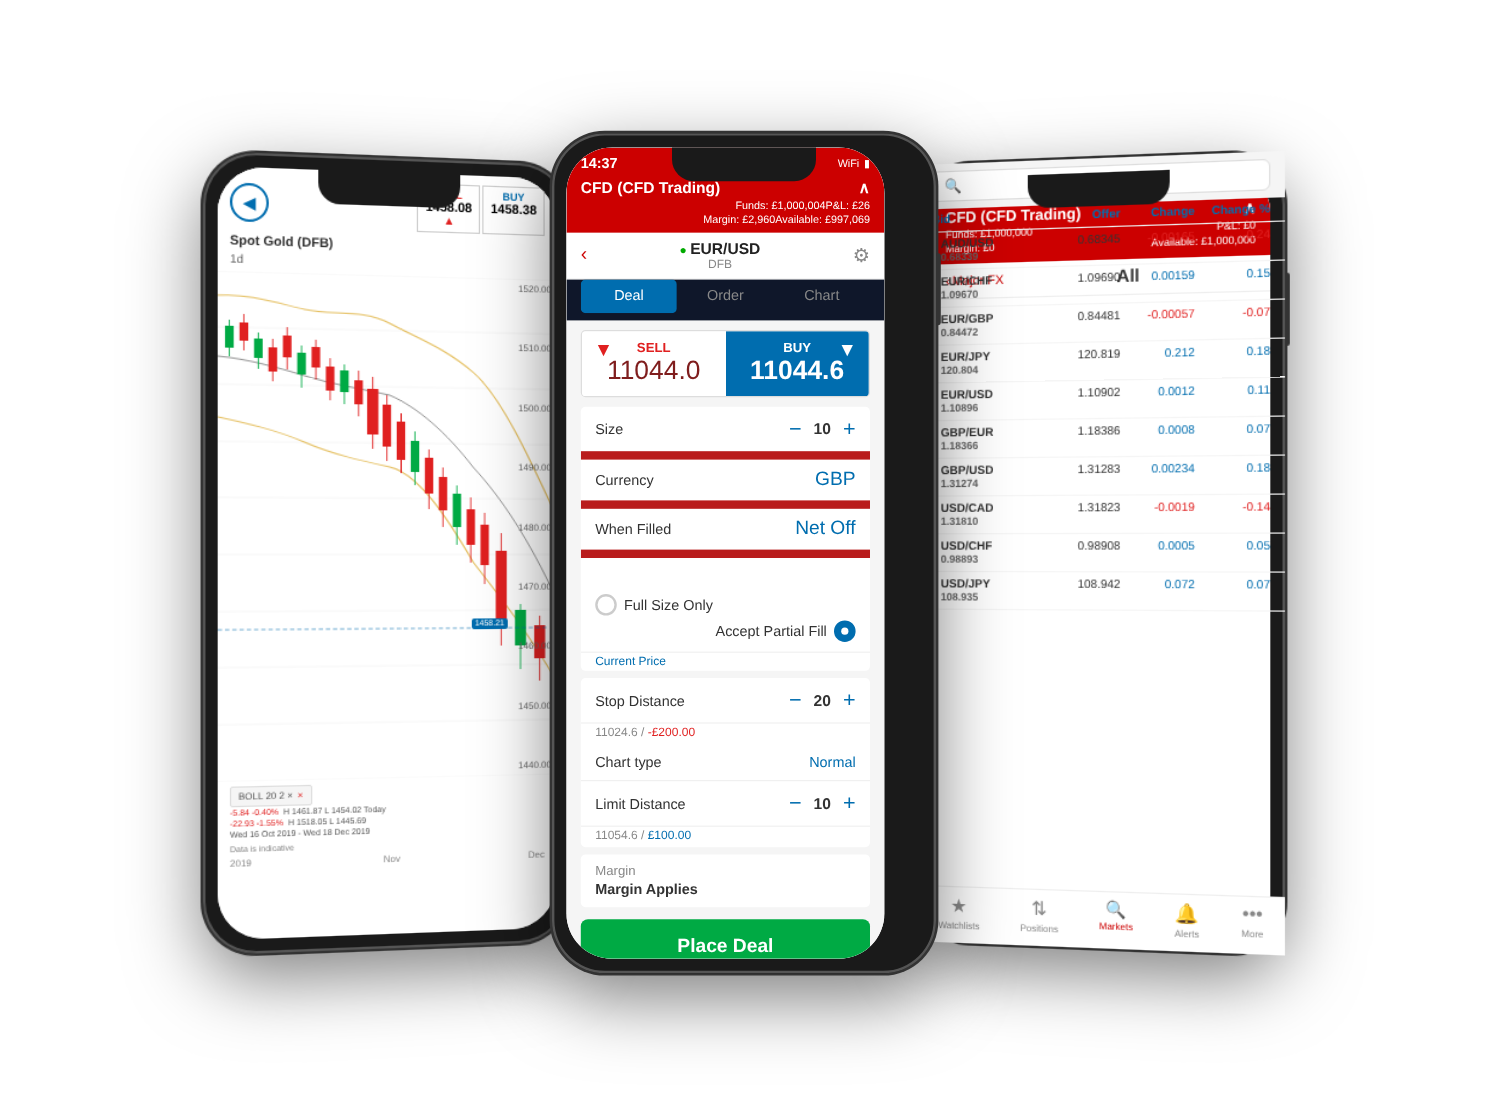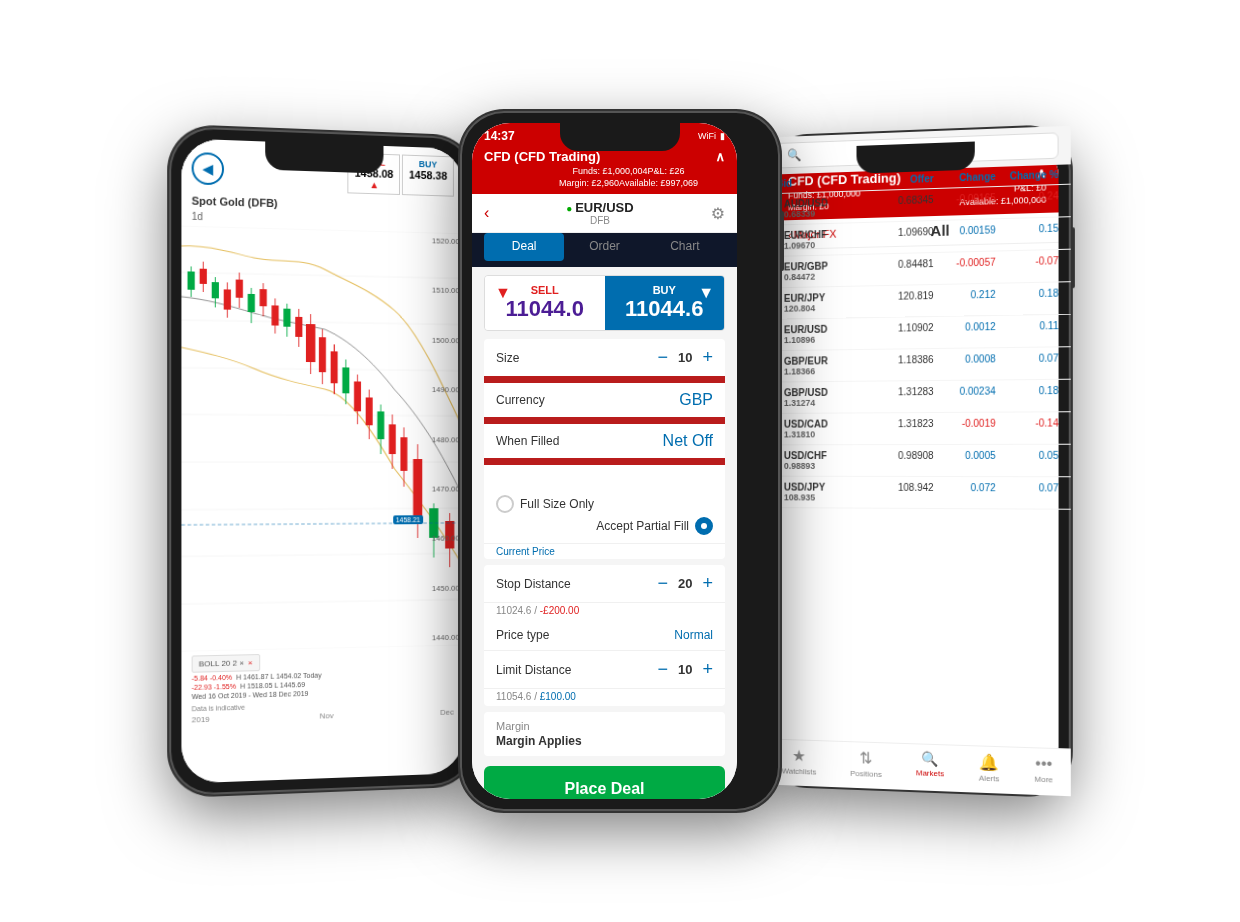--- a/index.html
+++ b/index.html
@@ -236,21 +236,21 @@
     }
     .cfd-title-row {
       display: flex;
       justify-content: space-between;
       align-items: center;
       font-size: 13px;
       font-weight: 600;
     }
     .cfd-info-row {
       display: flex;
-      justify-content: center;
+      justify-content: flex-end;
       font-size: 9px;
       margin-top: 2px;
       margin-left: 48px;
     }
     .deal-instrument-bar {
       background: #fff;
       padding: 6px 12px;
       display: flex;
       justify-content: space-between;
       align-items: center;
@@ -290,21 +290,21 @@
       overflow: hidden;
     }
     .sell-price-box {
       flex: 1;
       background: #fff;
       padding: 8px;
       text-align: center;
       position: relative;
     }
     .sell-price-box .sp-label { color: #e02020; font-weight: bold; font-size: 11px; }
-    .sell-price-box .sp-value { font-size: 22px; font-weight: bold; color: #4c1d95; }
+    .sell-price-box .sp-value { font-size: 22px; font-weight: normal; color: #7f1d1d; }
     .sell-price-box .sp-arrow { color: #e02020; position: absolute; top: 8px; left: 10px; }
     .buy-price-box {
       flex: 1;
       background: #006DAF;
       padding: 8px;
       text-align: center;
       position: relative;
     }
     .buy-price-box .bp-label { color: #fff; font-weight: bold; font-size: 11px; }
     .buy-price-box .bp-value { font-size: 22px; font-weight: bold; color: #fff; }
@@ -769,21 +769,21 @@
               <span class="deal-row-number">20</span>
               <span class="plus">+</span>
             </div>
           </div>
           <div class="deal-sub-label">
             <span>11024.6</span>
             <span> / </span><span class="neg">-£200.00</span>
           </div>
 
           <div class="deal-distance-row">
-            <span class="deal-row-label">Price type</span>
+            <span class="deal-row-label">Chart type</span>
             <span class="deal-type-label">Normal</span>
           </div>
 
           <div class="deal-distance-row">
             <span class="deal-row-label">Limit Distance</span>
             <div class="deal-stepper">
               <span class="minus">−</span>
               <span class="deal-row-number">10</span>
               <span class="plus">+</span>
             </div>

